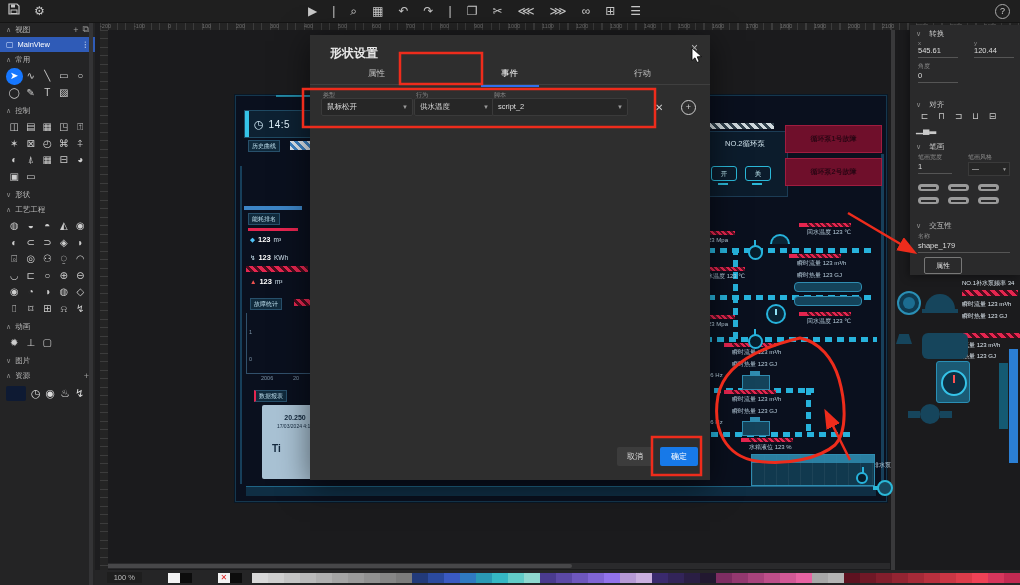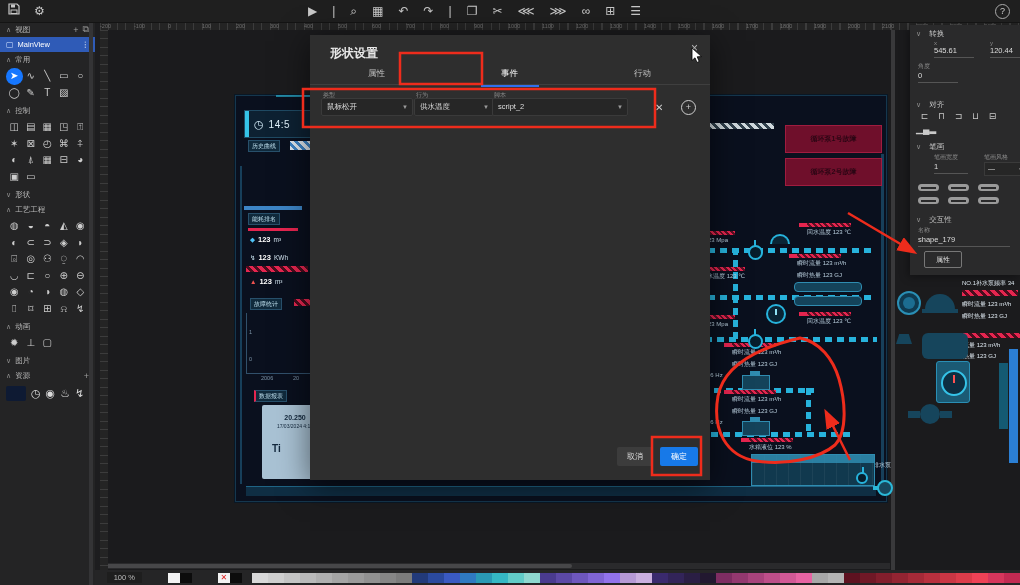--- a/index.html
+++ b/index.html
@@ -129,21 +129,21 @@
       color:#ddd;font-size:8px;line-height:19px;text-align:center;}
   #btn-ok{position:absolute;left:350px;top:412px;width:38px;height:19px;background:#1779e8;border-radius:2px;
       color:#fff;font-size:8px;line-height:19px;text-align:center;}
   
   #rpanel{position:absolute;left:910px;top:25px;width:110px;height:248px;background:#2a2a2b;z-index:20;
       box-shadow:-2px 2px 8px rgba(0,0,0,.35);padding-top:2px;}
   #rpanel .sec{display:flex;align-items:center;gap:8px;height:13px;padding:0 6px;font-size:7.5px;color:#c6c6c6;}
   #rpanel .sec .chev{font-size:7px;color:#8d8d8d;}
   #rpanel .flab{font-size:6px;color:#8a8a8a;padding:0 8px;}
   .uinput{margin:0 8px;border-bottom:1px solid #555;color:#ddd;font-size:7.5px;height:11px;width:40px;}
-  .row2{display:flex;padding-left:16px;}
+  .row2{display:flex;}
   .aicon{width:17px;height:13px;text-align:center;font-size:9px;color:#c9c9c9;}
   #stroke-style{margin:0 8px;width:34px;height:12px;background:#262626;border:1px solid #3a3a3a;color:#ddd;
       font-size:7px;line-height:12px;padding:0 3px;position:relative;}
   #stroke-style .caret{position:absolute;right:2px;top:0;font-size:5px;color:#999;}
   .pillrow{display:flex;gap:9px;padding:3px 8px;}
   .pill{width:21px;height:7px;background:#9a9a9a;border-radius:4px;position:relative;}
   .pill:after{content:"";position:absolute;left:3px;top:3px;width:15px;height:1.5px;background:#2a2a2b;}
   #prop-btn{margin:4px 0 0 14px;width:36px;height:15px;border:1px solid #777;color:#ddd;font-size:7px;
       line-height:15px;text-align:center;border-radius:2px;}
   
@@ -398,20 +398,25 @@
       <span class="xl" style="left:46px;">20</span>
     </div>
     <div class="tag" style="left:18px;top:294px;border-left:2px solid #e5254f;">数据报表</div>
     <div id="tooltip-box">
       <div class="v">20.250</div>
       <div class="d">17/03/2024 4:10</div>
       <div class="t">Ti</div>
     </div>
 
     <div id="pump-hatch"></div>
+    <div id="pump-panel">
+      <div class="ttl">NO.2循环泵</div>
+      <div class="okbtn" style="left:8px;top:34px;">开</div>
+      <div class="okbtn" style="left:42px;top:34px;">关</div>
+    </div>
     <div id="dash-alerts">
 
     <div class="alert" style="left:549px;top:29px;">循环泵1号故障</div>
         <div class="alert" style="left:549px;top:62px;">循环泵2号故障</div>
       </div>
 
     <div>
 
     <div class="hpipe" style="left:340px;top:152px;width:300px;"></div>
         <div class="hpipe" style="left:340px;top:199px;width:300px;"></div>
@@ -573,21 +578,21 @@
     <span class="pill"></span>
     <span class="pill"></span>
     <span class="pill"></span>
   </div>
   <div class="pillrow">
     <span class="pill"></span>
     <span class="pill"></span>
     <span class="pill"></span>
   </div>
 
-  <div class="sec" style="margin-top:6px;">
+  <div class="sec" style="margin-top:12px;">
     <span class="chev">∨</span>
     <span>交互性</span>
   </div>
   <div class="flab">名称</div>
   <div class="uinput" style="width:92px;">shape_179</div>
   <div id="prop-btn">属性</div>
 </div>
 
 <div id="statusbar">
   <span id="zoom-box">100 %</span>

